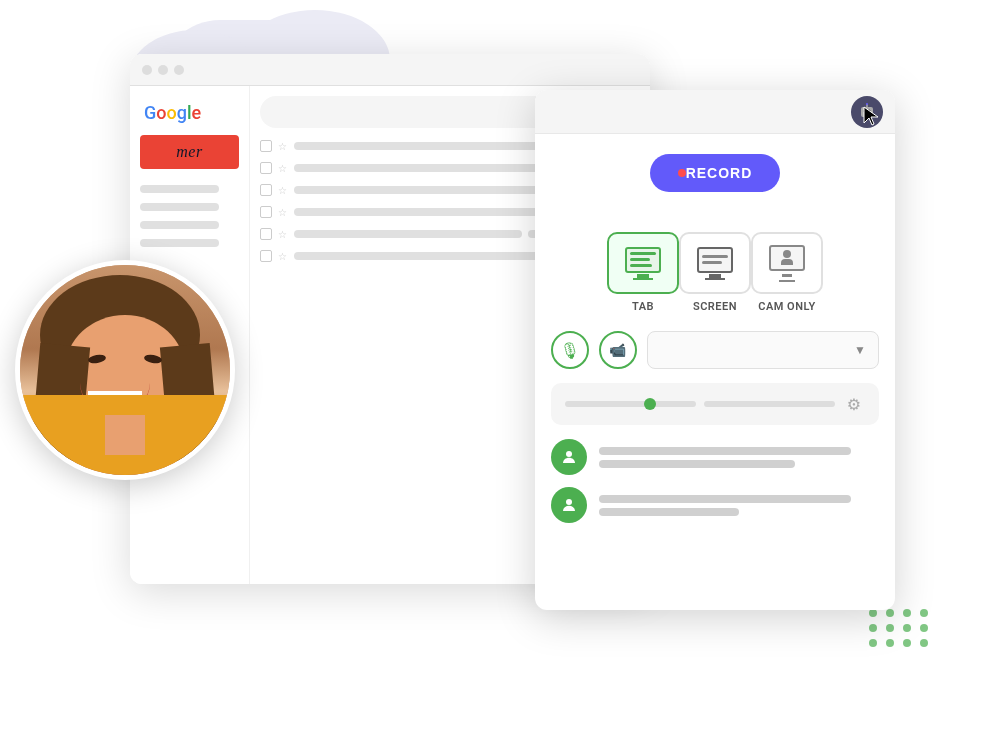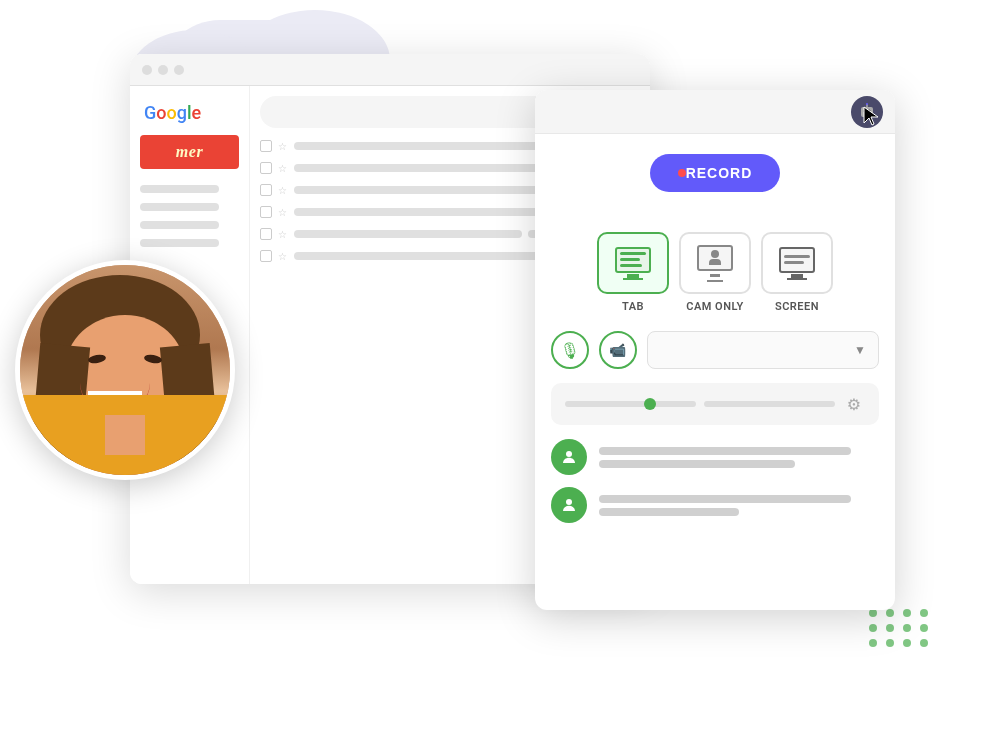--- a/index.html
+++ b/index.html
@@ -87,26 +87,26 @@
     }
     .google-logo .g { color: #4285F4; }
     .google-logo .o1 { color: #EA4335; }
     .google-logo .o2 { color: #FBBC05; }
     .google-logo .g2 { color: #4285F4; }
     .google-logo .l { color: #34A853; }
     .google-logo .e { color: #EA4335; }
 
     .compose-btn {
       background: #EA4335;
-      color: #fef9c3;
+      color: #0f172a;
       border: none;
       border-radius: 4px;
       padding: 8px 12px;
       font-size: 12px;
-      font-weight: 700;
+      font-weight: 400;
       width: 100%;
       margin-bottom: 16px;
       letter-spacing: 0.5px;
       display: flex;
       align-items: center;
       justify-content: center;
       font-style: italic;
     }
     .compose-btn-inner {
       font-family: 'Brush Script MT', cursive;
@@ -217,21 +217,20 @@
     }
     .record-dot {
       width: 8px; height: 8px;
       background: #ff4d4d;
       border-radius: 50%;
     }
 
     
     .recording-modes {
       display: flex;
-      gap: 10px;
       justify-content: center;
       margin-bottom: 18px;
     }
     .mode-btn {
       display: flex;
       flex-direction: column;
       align-items: center;
       gap: 6px;
       cursor: pointer;
     }
@@ -559,50 +558,50 @@
               </div>
               <div class="monitor-stand"></div>
               <div class="monitor-base"></div>
             </div>
           </div>
           <span class="mode-label">TAB</span>
         </div>
 
         <div class="mode-btn">
           <div class="mode-icon-box">
-            <div style="display:flex;flex-direction:column;align-items:center;justify-content:center;gap:3px;">
-
-              <div style="width:36px;height:26px;border:2px solid #888;border-radius:3px;background:#f5f5f5;display:flex;align-items:center;justify-content:center;">
-                <div style="display:flex;flex-direction:column;align-items:center;">
-                  <div style="width:8px;height:8px;border-radius:50%;background:#888;"></div>
-                  <div style="width:12px;height:6px;border-radius:4px 4px 0 0;background:#888;margin-top:1px;"></div>
-                </div>
-              </div>
-              <div style="width:10px;height:3px;background:#888;"></div>
-              <div style="width:16px;height:2px;background:#888;"></div>
-            </div>
-          </div>
-          <span class="mode-label">CAM ONLY</span>
-        </div>
-
-        <div class="mode-btn">
-          <div class="mode-icon-box">
             <div class="monitor-icon">
               <div class="monitor-screen gray">
                 <div class="tab-lines">
                   <div class="tab-line gray" style="width:26px;"></div>
                   <div class="tab-line gray" style="width:20px;"></div>
                 </div>
               </div>
               <div class="monitor-stand gray"></div>
               <div class="monitor-base gray"></div>
             </div>
           </div>
           <span class="mode-label">SCREEN</span>
         </div>
+
+        <div class="mode-btn">
+          <div class="mode-icon-box">
+            <div style="display:flex;flex-direction:column;align-items:center;justify-content:center;gap:3px;">
+
+              <div style="width:36px;height:26px;border:2px solid #888;border-radius:3px;background:#f5f5f5;display:flex;align-items:center;justify-content:center;">
+                <div style="display:flex;flex-direction:column;align-items:center;">
+                  <div style="width:8px;height:8px;border-radius:50%;background:#888;"></div>
+                  <div style="width:12px;height:6px;border-radius:4px 4px 0 0;background:#888;margin-top:1px;"></div>
+                </div>
+              </div>
+              <div style="width:10px;height:3px;background:#888;"></div>
+              <div style="width:16px;height:2px;background:#888;"></div>
+            </div>
+          </div>
+          <span class="mode-label">CAM ONLY</span>
+        </div>
       </div>
 
       <div class="av-controls">
         <div class="av-btn">
           <span class="mic-icon">🎙</span>
         </div>
         <div class="av-btn">
           <span class="cam-icon">📹</span>
         </div>
         <div class="source-dropdown">

